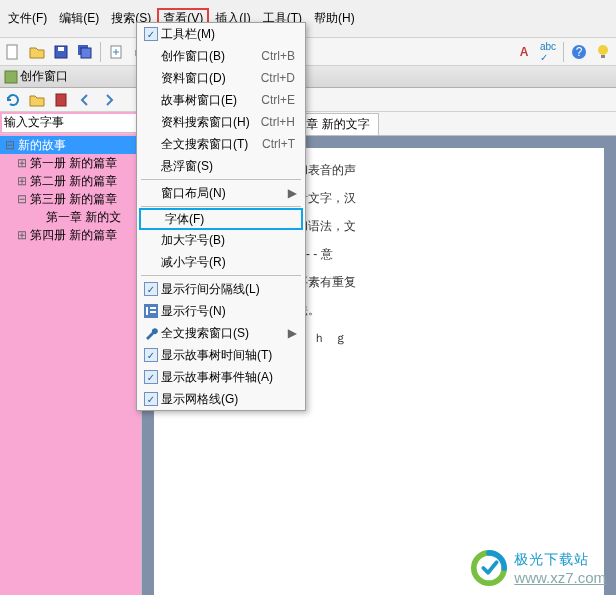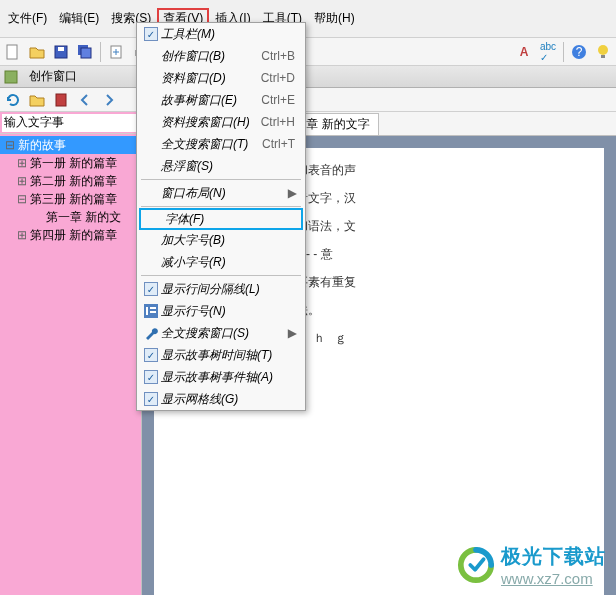--- a/index.html
+++ b/index.html
@@ -6,21 +6,21 @@
 body { background: #fff; width: 616px; height: 595px; overflow: hidden; position: relative; }
 
 .menubar { height: 38px; background: #f0f0f0; border-bottom: 1px solid #d0d0d0; display: flex; align-items: center; padding-left: 2px; }
 .menubar-item { padding: 2px 6px; cursor: pointer; }
 .menubar-highlight { border: 2px solid #e04040; padding: 0 4px; }
 
 .toolbar { height: 28px; background: #f5f5f5; border-bottom: 1px solid #d0d0d0; display: flex; align-items: center; padding: 2px; gap: 2px; }
 .toolbar-icon { width: 22px; height: 22px; display: flex; align-items: center; justify-content: center; cursor: pointer; }
 .toolbar-sep { width: 1px; height: 20px; background: #c0c0c0; margin: 0 2px; }
 
-.panel-header { height: 22px; background: linear-gradient(#e8e8e8, #d8d8d8); border-bottom: 1px solid #b0b0b0; display: flex; align-items: center; padding: 0 4px; gap: 11px; }
+.panel-header { height: 22px; background: linear-gradient(#e8e8e8, #d8d8d8); border-bottom: 1px solid #b0b0b0; display: flex; align-items: center; padding: 0 4px; gap: 2px; }
 .panel-header .icon { width: 14px; height: 14px; }
 
 .mini-toolbar { height: 24px; background: #f5f5f5; border-bottom: 1px solid #d0d0d0; display: flex; align-items: center; padding: 2px; gap: 2px; }
 
 .content-area { display: flex; height: calc(100% - 96px); }
 .left-panel { width: 142px; background: #f9a8d4; border-right: 1px solid #c0c0c0; display: flex; flex-direction: column; }
 .search-row { height: 22px; border-bottom: 1px solid #d0d0d0; display: flex; align-items: center; padding: 0 2px; }
 .search-row input { border: none; outline: none; width: 100%; font-size: 12px; padding: 2px; }
 .tree { flex: 1; padding: 2px 0; overflow: hidden; }
 .tree-node { display: flex; align-items: center; height: 18px; padding-left: 4px; white-space: nowrap; }
@@ -35,31 +35,31 @@
 .tab { height: 22px; background: #fff; border: 1px solid #c0c0c0; border-bottom: none; padding: 2px 8px; display: flex; align-items: center; gap: 4px; cursor: pointer; }
 .tab-icon { width: 12px; height: 12px; }
 .doc-area { position: absolute; top: 24px; left: 0; right: 0; bottom: 0; background: #8090a8; padding: 12px; }
 .doc-page { background: #fff; height: 100%; padding: 8px 10px; line-height: 28px; font-size: 15px; color: #333; overflow: hidden; font-family: SimSun, serif; }
 .doc-page p { white-space: nowrap; }
 
 
 .dropdown { position: absolute; top: 22px; left: 136px; width: 170px; background: #f8f8f8; border: 1px solid #a0a0a0; box-shadow: 2px 2px 6px rgba(0,0,0,0.3); z-index: 100; }
 .dropdown-item { height: 22px; display: flex; align-items: center; padding: 0 4px; cursor: pointer; }
 .dd-check { width: 20px; display: flex; align-items: center; justify-content: center; }
-.dd-label { flex: 1; font-style: italic; }
+.dd-label { flex: 1; }
 .dd-shortcut { color: #666; padding-right: 6px; }
 .dd-arrow { color: #666; padding-right: 4px; }
 .dropdown-sep { height: 1px; background: #c0c0c0; margin: 2px 4px; }
 .dd-check .checkbox { width: 14px; height: 14px; border: 1px solid #7090c0; background: #e0ecf8; display: flex; align-items: center; justify-content: center; color: #2060a0; font-size: 10px; }
 .dd-highlight { border: 2px solid #0ea5e9; margin: -1px 2px; }
 
 .footer-area { position: absolute; bottom: 8px; right: 10px; display: flex; align-items: center; gap: 6px; }
 .footer-logo { width: 38px; height: 38px; }
 .footer-text { display: flex; flex-direction: column; }
-.footer-cn { font-size: 20px; color: #1a9acc; font-weight: bold; letter-spacing: 1px; }
+.footer-cn { font-size: 14px; color: #1a9acc; font-weight: normal; letter-spacing: 1px; }
 .footer-url { font-size: 15px; color: #8aa; text-decoration: underline; }
 
 svg { display: block; }
 </style>
 </head>
 <body>
 
 <div class="menubar">
   <span class="menubar-item">文件(F)</span>
   <span class="menubar-item">编辑(E)</span>

